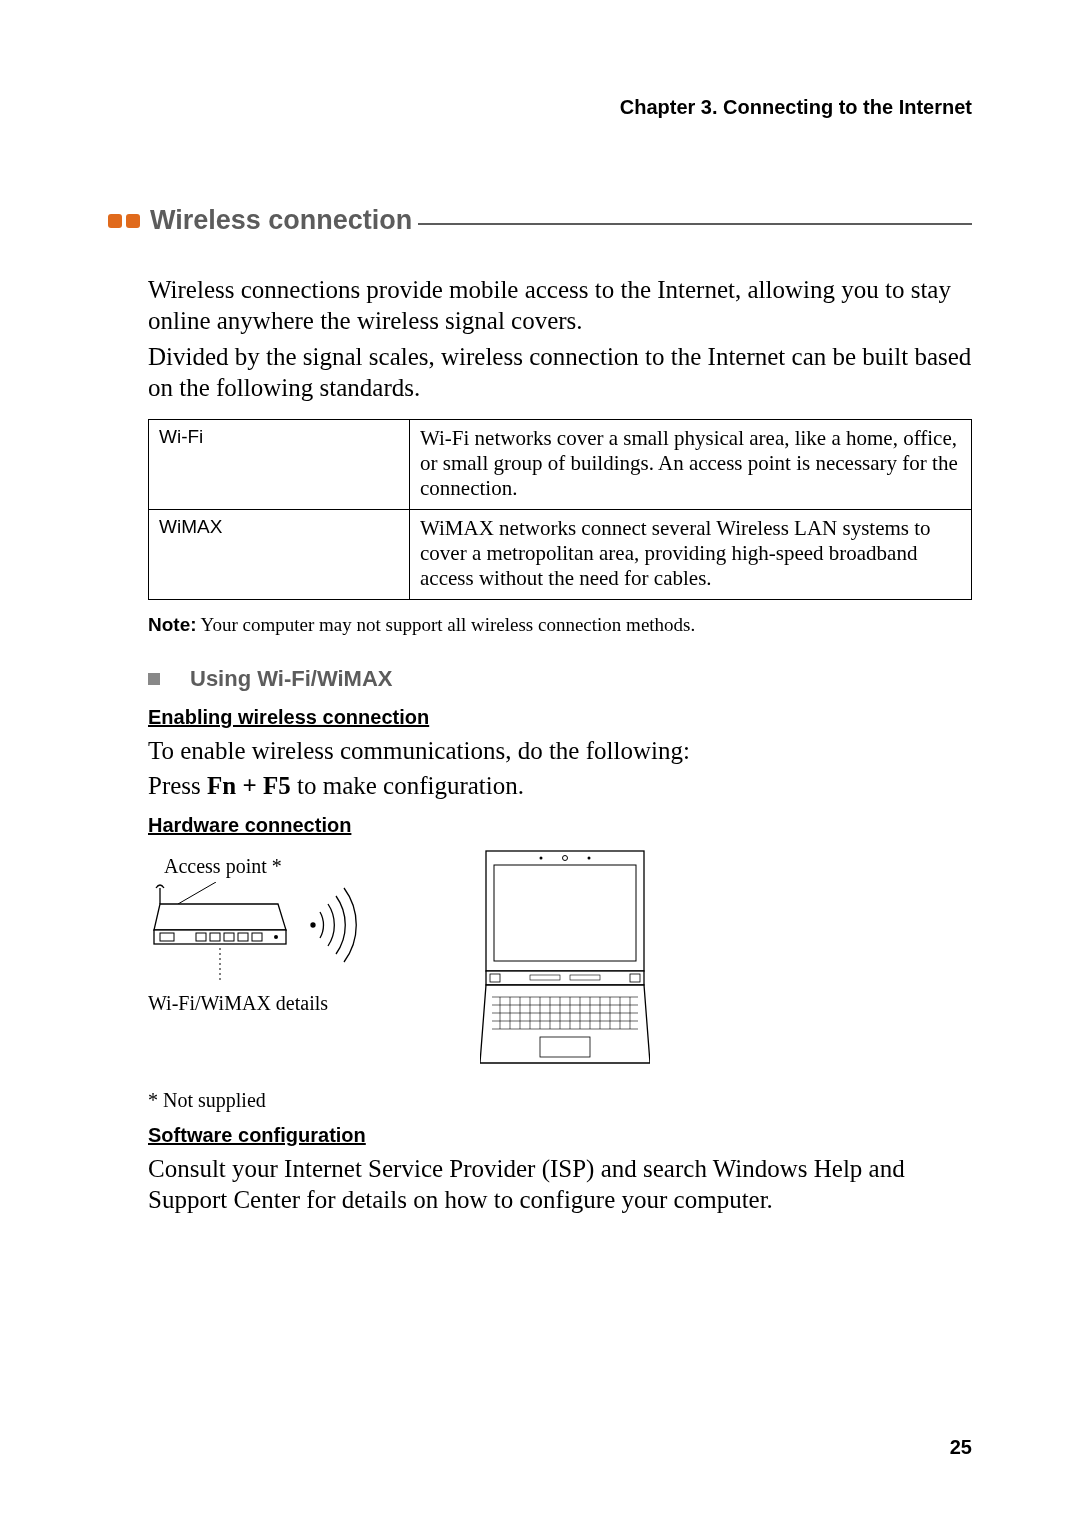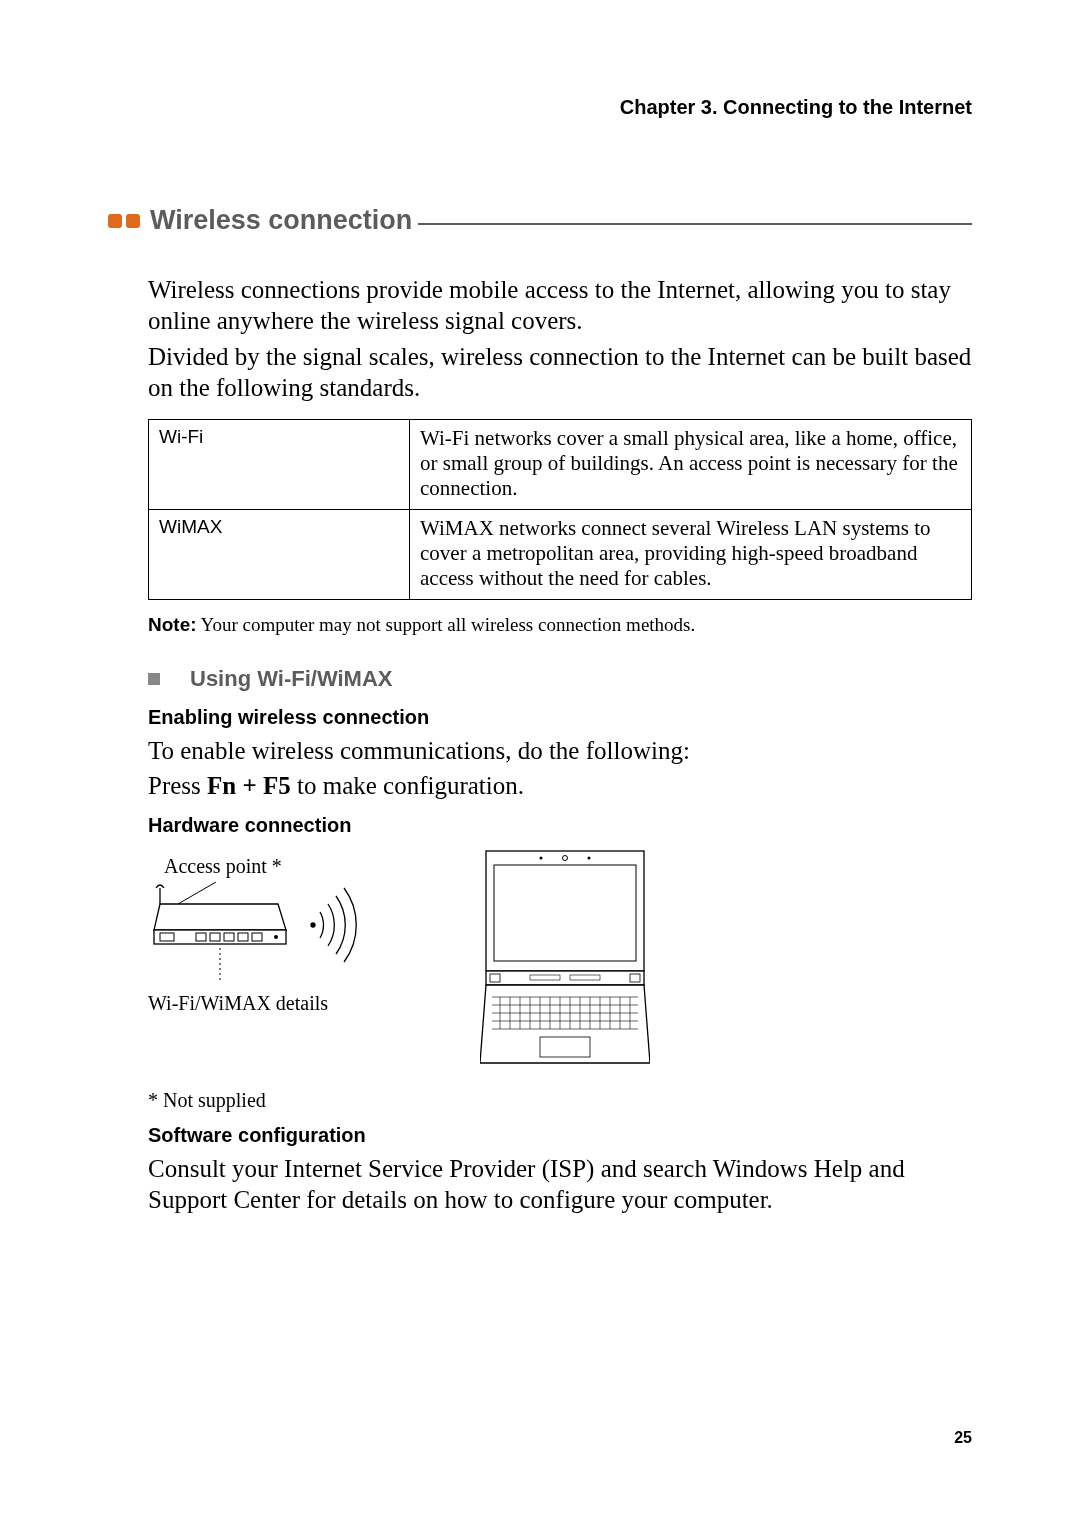--- a/index.html
+++ b/index.html
@@ -105,20 +105,21 @@
     font-family: Arial, Helvetica, sans-serif;
     font-weight: bold;
     font-size: 22px;
     color: #5c5c5c;
   }
   .heading-bold {
     font-family: Arial, Helvetica, sans-serif;
     font-weight: bold;
     font-size: 20px;
     margin: 12px 0 6px 0;
+    text-decoration: underline;
   }
   .inline-bold { font-weight: bold; }
   .hw-row {
     display: flex;
     align-items: flex-start;
     gap: 72px;
     margin-top: 10px;
   }
   .hw-left { width: 260px; }
   .ap-label {
@@ -128,25 +129,25 @@
   .network-label {
     font-size: 20px;
     margin: 10px 0 0 0;
   }
   .footnote {
     font-size: 20px;
     margin: 22px 0 10px 0;
   }
   .page-number {
     position: absolute;
-    bottom: 82px;
+    bottom: 70px;
     right: 108px;
     font-family: Arial, Helvetica, sans-serif;
     font-weight: bold;
-    font-size: 16px;
+    font-size: 20px;
   }
   svg { display: block; }
 </style>
 </head>
 <body>
 
 <div class="page">
 
   <div class="chapter-header">Chapter 3. Connecting to the Internet</div>
 

